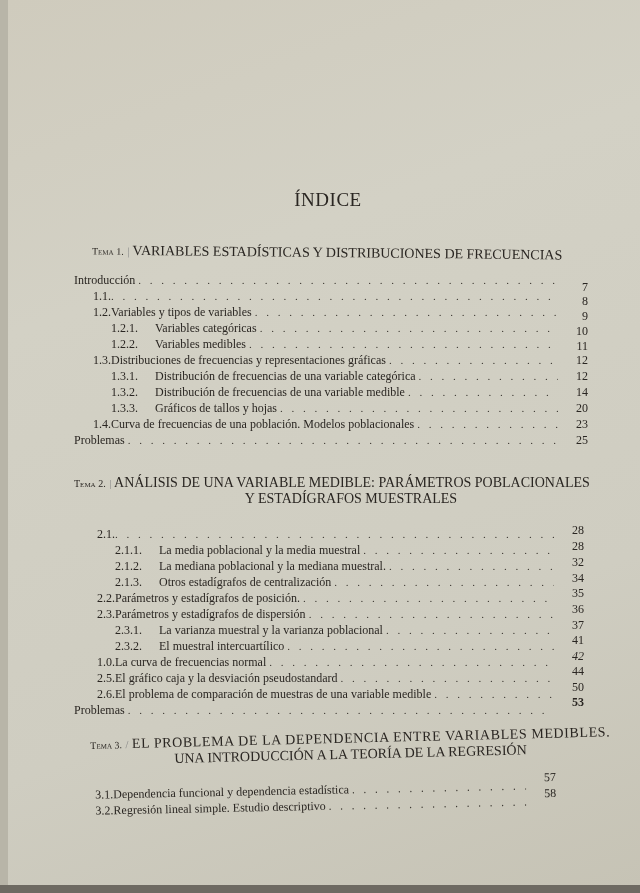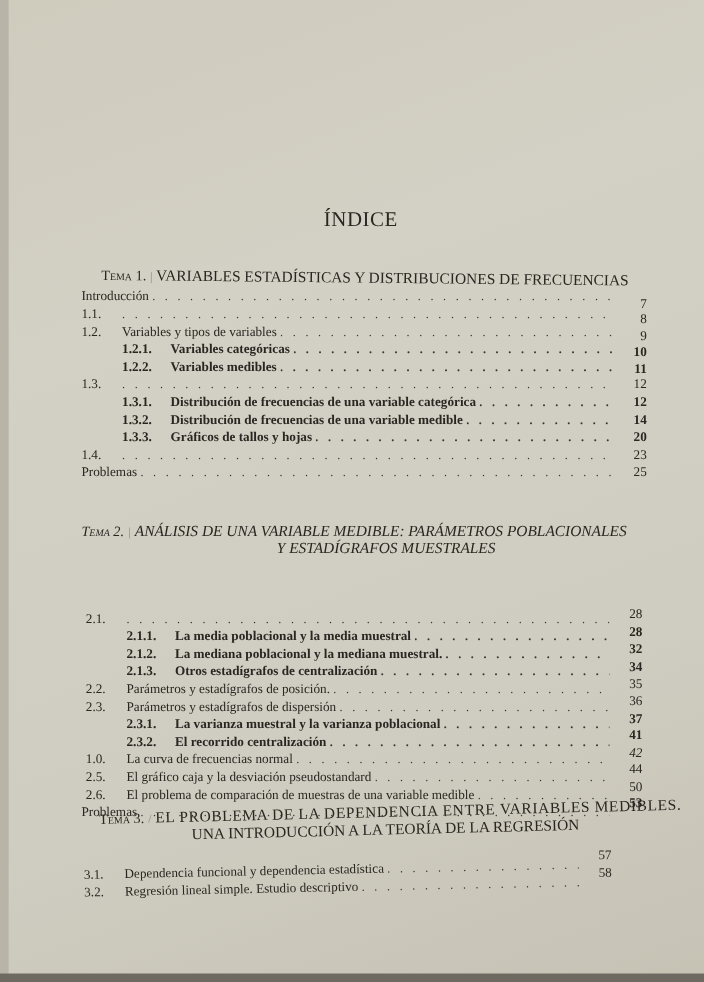--- a/index.html
+++ b/index.html
@@ -48,21 +48,21 @@
       font-size: 19px;
       letter-spacing: 0.5px;
     }
     .tema-heading {
       position: absolute;
       font-size: 14px;
       white-space: nowrap;
     }
     .tema-heading .tema-word {
       font-variant: small-caps;
-      font-size: 13px;
+      font-size: 10px;
     }
     .tema-heading .line2 {
       display: block;
       text-align: center;
     }
     .toc {
       position: absolute;
       left: 66px;
       width: 514px;
     }
@@ -72,22 +72,22 @@
       line-height: 16px;
       font-size: 12px;
       display: flex;
       align-items: baseline;
     }
     .row .num {
       flex: 0 0 auto;
       white-space: nowrap;
     }
     .row.lvl0 .num { width: 0; }
-    .row.lvl1 .num { width: 37px; }
-    .row.lvl2 { padding-left: 37px; font-weight: bold; }
+    .row.lvl1 .num { width: 37px; text-align: right; }
+    .row.lvl2 { padding-left: 37px; }
     .row.lvl2 .num { width: 44px; }
     .row .label {
       flex: 0 0 auto;
       white-space: nowrap;
       padding-right: 3px;
     }
     .row .dots {
       flex: 1 1 auto;
       overflow: hidden;
       white-space: nowrap;
@@ -108,21 +108,21 @@
 <div class="page">
 
   <div class="title">ÍNDICE</div>
 
   <div class="tema-heading" style="left:84px; top:245px; transform:rotate(0.6deg);">
     <span class="tema-word">Tema 1.</span>
     <span style="color:#888;font-size:11px;">|</span>
     <span>VARIABLES ESTADÍSTICAS Y DISTRIBUCIONES DE FRECUENCIAS</span>
   </div>
 
-  <div class="toc" style="top:261px;">
+  <div class="toc" style="top:272px;">
     <div class="row lvl0">
         <span class="num"></span>
         <span class="label">Introducción</span>
         <span class="dots">. . . . . . . . . . . . . . . . . . . . . . . . . . . . . . . . . . . . . . . . . . . . . . . . . . . . . . . . . . . . . . . . . . . . . . . .</span>
         <span class="page-num" style="position:relative;top:7px;">7</span>
       </div>
     <div class="row lvl1">
         <span class="num">1.1.</span>
         <span class="dots">. . . . . . . . . . . . . . . . . . . . . . . . . . . . . . . . . . . . . . . . . . . . . . . . . . . . . . . . . . . . . . . . . . . . . . . .</span>
         <span class="page-num" style="position:relative;top:5px;">8</span>
@@ -140,20 +140,21 @@
         <span class="page-num" style="position:relative;top:3px;">10</span>
       </div>
     <div class="row lvl2">
         <span class="num">1.2.2.</span>
         <span class="label">Variables medibles</span>
         <span class="dots">. . . . . . . . . . . . . . . . . . . . . . . . . . . . . . . . . . . . . . . . . . . . . . . . . . . . . . . . . . . . . . . . . . . . . . . .</span>
         <span class="page-num" style="position:relative;top:2px;">11</span>
       </div>
     <div class="row lvl1">
         <span class="num">1.3.</span>
+        <span class="label">Distribuciones de frecuencias y representaciones gráficas</span>
         <span class="dots">. . . . . . . . . . . . . . . . . . . . . . . . . . . . . . . . . . . . . . . . . . . . . . . . . . . . . . . . . . . . . . . . . . . . . . . .</span>
         <span class="page-num">12</span>
       </div>
     <div class="row lvl2">
         <span class="num">1.3.1.</span>
         <span class="label">Distribución de frecuencias de una variable categórica</span>
         <span class="dots">. . . . . . . . . . . . . . . . . . . . . . . . . . . . . . . . . . . . . . . . . . . . . . . . . . . . . . . . . . . . . . . . . . . . . . . .</span>
         <span class="page-num">12</span>
       </div>
     <div class="row lvl2">
@@ -163,41 +164,42 @@
         <span class="page-num">14</span>
       </div>
     <div class="row lvl2">
         <span class="num">1.3.3.</span>
         <span class="label">Gráficos de tallos y hojas</span>
         <span class="dots">. . . . . . . . . . . . . . . . . . . . . . . . . . . . . . . . . . . . . . . . . . . . . . . . . . . . . . . . . . . . . . . . . . . . . . . .</span>
         <span class="page-num">20</span>
       </div>
     <div class="row lvl1">
         <span class="num">1.4.</span>
+        <span class="label">Curva de frecuencias de una población. Modelos poblacionales</span>
         <span class="dots">. . . . . . . . . . . . . . . . . . . . . . . . . . . . . . . . . . . . . . . . . . . . . . . . . . . . . . . . . . . . . . . . . . . . . . . .</span>
         <span class="page-num">23</span>
       </div>
     <div class="row lvl0">
         <span class="num"></span>
         <span class="label">Problemas</span>
         <span class="dots">. . . . . . . . . . . . . . . . . . . . . . . . . . . . . . . . . . . . . . . . . . . . . . . . . . . . . . . . . . . . . . . . . . . . . . . .</span>
         <span class="page-num">25</span>
       </div>
   </div>
 
-  <div class="tema-heading" style="left:66px; top:475px; width:514px;font-style:italic;">
+  <div class="tema-heading" style="left:66px; top:475px; width:514px;">
     <span>
       <span class="tema-word">Tema 2.</span>
       <span style="color:#888;font-size:11px;">|</span>
       <span>ANÁLISIS DE UNA VARIABLE MEDIBLE: PARÁMETROS POBLACIONALES</span>
     </span>
     <span class="line2" style="padding-left:40px;">Y ESTADÍGRAFOS MUESTRALES</span>
   </div>
 
-  <div class="toc" style="top:526px; left:70px; width:506px;margin-top:28px;">
+  <div class="toc" style="top:526px; left:70px; width:506px;">
     <div class="row lvl1">
         <span class="num">2.1.</span>
         <span class="dots">. . . . . . . . . . . . . . . . . . . . . . . . . . . . . . . . . . . . . . . . . . . . . . . . . . . . . . . . . . . . . . . . . . . . . . . .</span>
         <span class="page-num" style="position:relative;top:-4px;">28</span>
       </div>
     <div class="row lvl2">
         <span class="num">2.1.1.</span>
         <span class="label">La media poblacional y la media muestral</span>
         <span class="dots">. . . . . . . . . . . . . . . . . . . . . . . . . . . . . . . . . . . . . . . . . . . . . . . . . . . . . . . . . . . . . . . . . . . . . . . .</span>
         <span class="page-num" style="position:relative;top:-4px;">28</span>
@@ -227,21 +229,21 @@
         <span class="page-num" style="position:relative;top:-5px;">36</span>
       </div>
     <div class="row lvl2">
         <span class="num">2.3.1.</span>
         <span class="label">La varianza muestral y la varianza poblacional</span>
         <span class="dots">. . . . . . . . . . . . . . . . . . . . . . . . . . . . . . . . . . . . . . . . . . . . . . . . . . . . . . . . . . . . . . . . . . . . . . . .</span>
         <span class="page-num" style="position:relative;top:-5px;">37</span>
       </div>
     <div class="row lvl2">
         <span class="num">2.3.2.</span>
-        <span class="label">El recorrido centralización</span>
+        <span class="label">El muestral intercuartílico</span>
         <span class="dots">. . . . . . . . . . . . . . . . . . . . . . . . . . . . . . . . . . . . . . . . . . . . . . . . . . . . . . . . . . . . . . . . . . . . . . . .</span>
         <span class="page-num" style="position:relative;top:-6px;">41</span>
       </div>
     <div class="row lvl1">
         <span class="num">1.0.</span>
         <span class="label">La curva de frecuencias normal</span>
         <span class="dots">. . . . . . . . . . . . . . . . . . . . . . . . . . . . . . . . . . . . . . . . . . . . . . . . . . . . . . . . . . . . . . . . . . . . . . . .</span>
         <span class="page-num" style="position:relative;top:-6px;font-style:italic;">42</span>
       </div>
     <div class="row lvl1">

